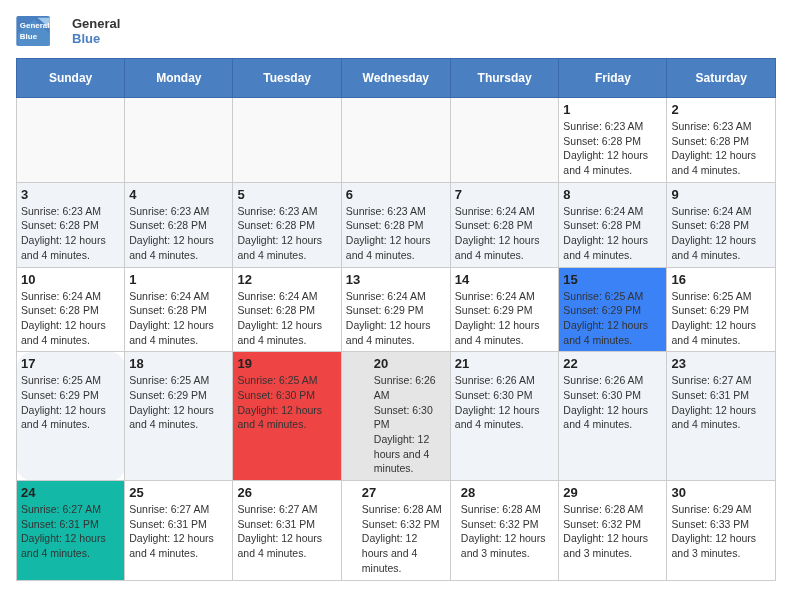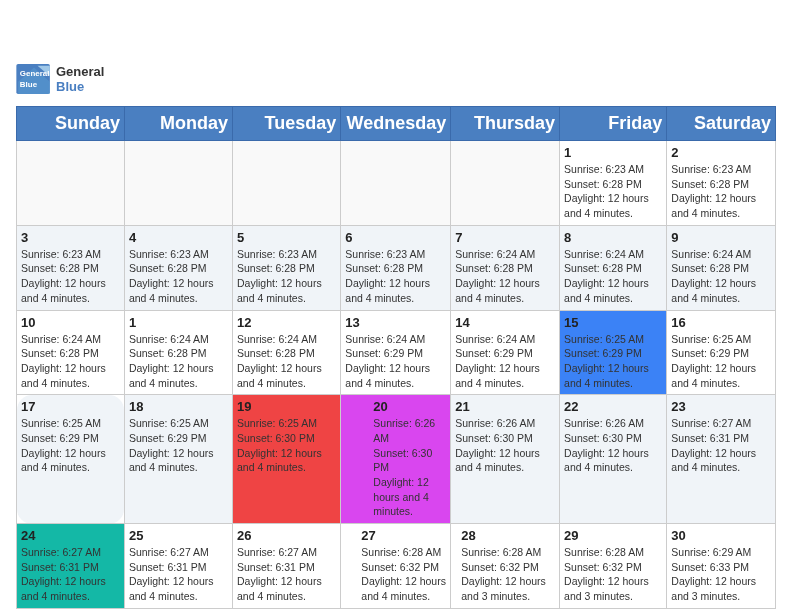--- a/index.html
+++ b/index.html
@@ -12,22 +12,21 @@
     }
     .header {
       display: flex;
       justify-content: space-between;
       align-items: flex-start;
       margin-bottom: 12px;
     }
     .logo {
       display: flex;
       align-items: center;
-      gap: 4px;
-      margin-top: 48px;
+      gap: 20px;
     }
     .logo-icon {
       width: 36px;
       height: 30px;
     }
     .title-block {
       text-align: right;
     }
     .month-title {
       font-size: 32px;
@@ -39,23 +38,23 @@
       color: #555;
     }
     .calendar {
       width: 100%;
       border-collapse: collapse;
       font-size: 11px;
     }
     .calendar th {
       background: #4a7fc1;
       color: #fff;
-      padding: 6px 4px;
-      text-align: right;
-      font-size: 18px;
+      padding: 12px 4px;
+      text-align: center;
+      font-size: 12px;
       font-weight: bold;
       border: 1px solid #3a6aab;
     }
     .calendar td {
       border: 1px solid #ccc;
       vertical-align: top;
       padding: 4px;
       width: 110px;
       min-height: 80px;
       background: #fff;
@@ -200,21 +199,21 @@
           <div class="day-info"><span>Sunrise: 6:25 AM</span><br><span>Sunset: 6:29 PM</span><br><span>Daylight: 12 hours and 4 minutes.</span></div>
         </td>
         <td style="background: rgb(240, 244, 248);">
           <span class="day-num">18</span>
           <div class="day-info"><span>Sunrise: 6:25 AM</span><br><span>Sunset: 6:29 PM</span><br><span>Daylight: 12 hours and 4 minutes.</span></div>
         </td>
         <td style="background: #ef4444;">
           <span class="day-num">19</span>
           <div class="day-info"><span>Sunrise: 6:25 AM</span><br><span>Sunset: 6:30 PM</span><br><span>Daylight: 12 hours and 4 minutes.</span></div>
         </td>
-        <td style="background: #d946ef; padding-left: 32px;">
+        <td style="background: #e5e5e5; padding-left: 32px;">
           <span class="day-num">20</span>
           <div class="day-info"><span>Sunrise: 6:26 AM</span><br><span>Sunset: 6:30 PM</span><br><span>Daylight: 12 hours and 4 minutes.</span></div>
         </td>
         <td style="background: rgb(240, 244, 248);">
           <span class="day-num">21</span>
           <div class="day-info"><span>Sunrise: 6:26 AM</span><br><span>Sunset: 6:30 PM</span><br><span>Daylight: 12 hours and 4 minutes.</span></div>
         </td>
         <td style="background: rgb(240, 244, 248);">
           <span class="day-num">22</span>
           <div class="day-info"><span>Sunrise: 6:26 AM</span><br><span>Sunset: 6:30 PM</span><br><span>Daylight: 12 hours and 4 minutes.</span></div>

